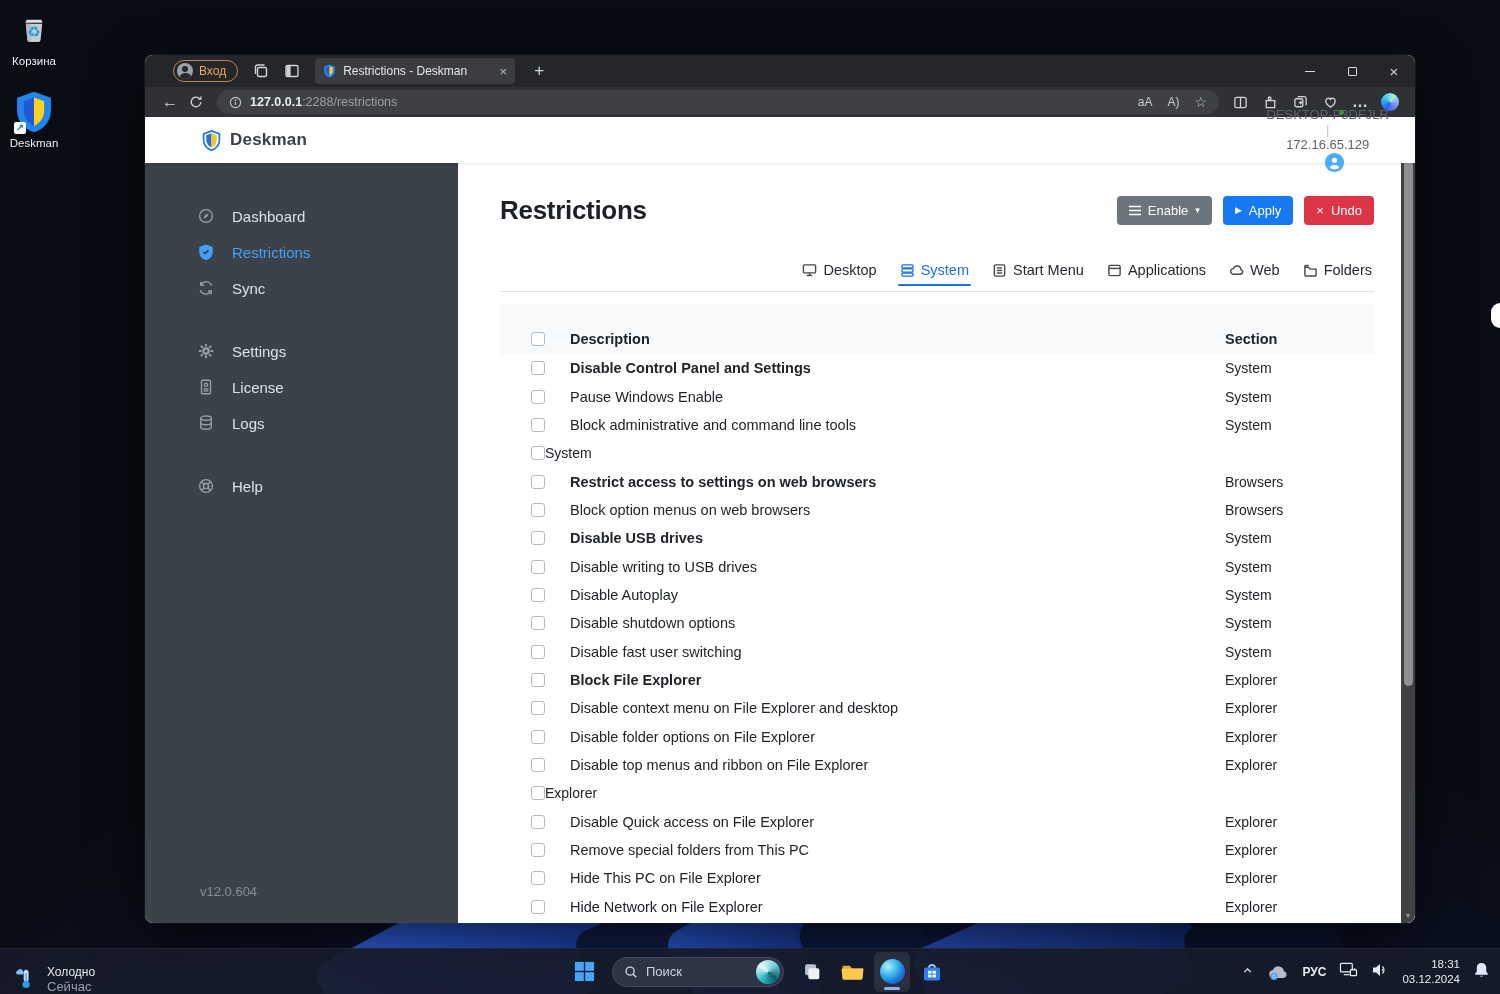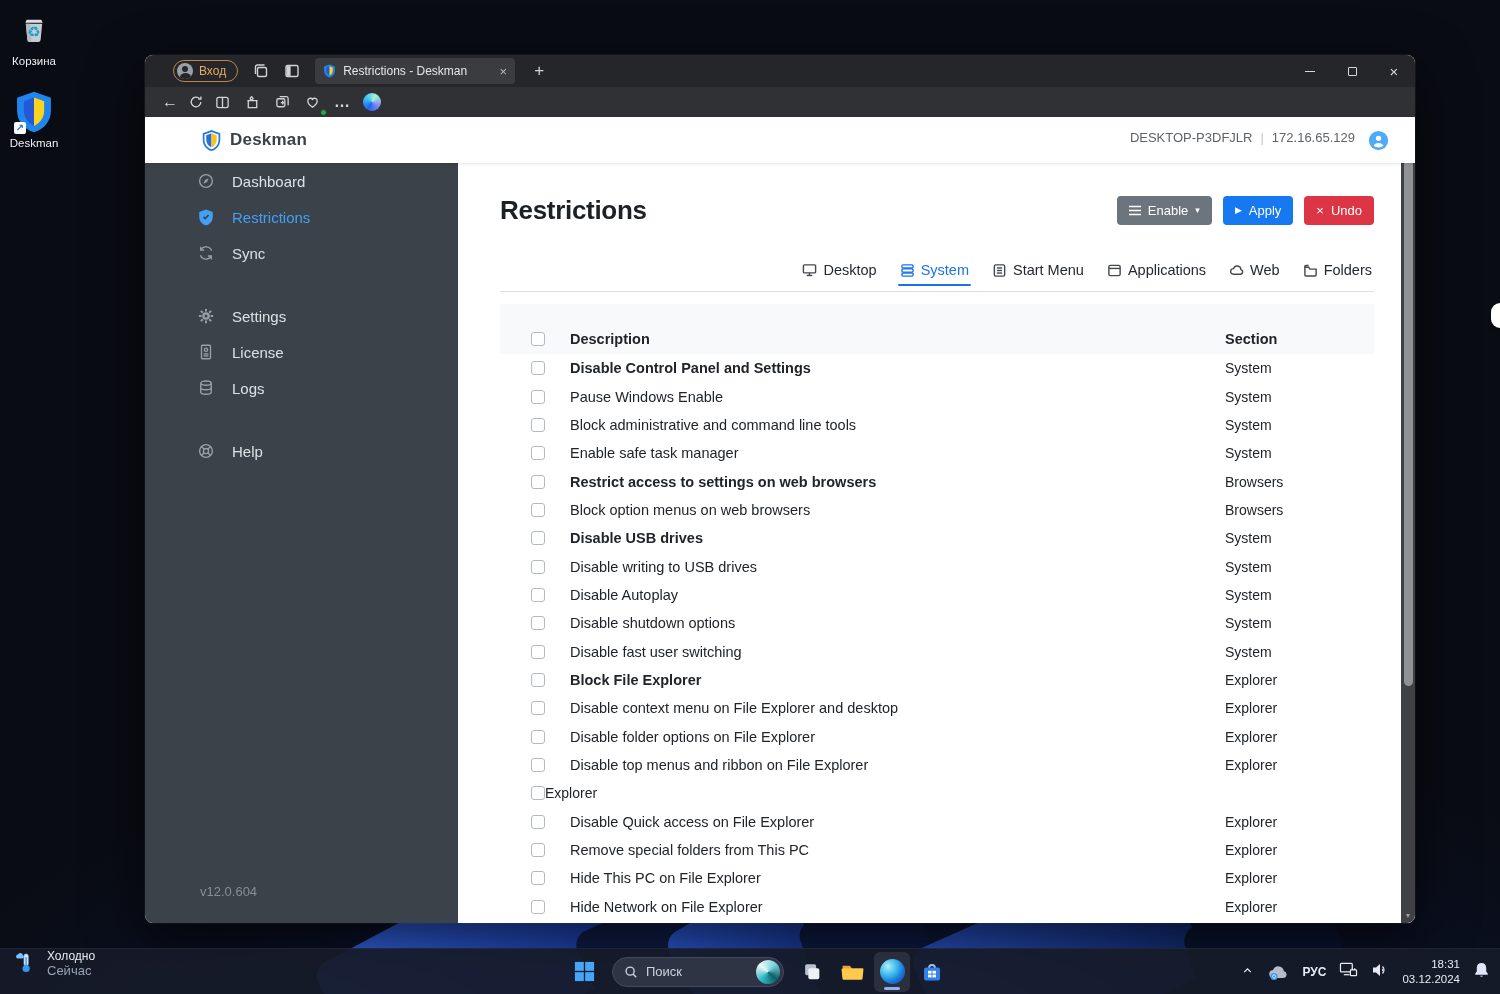--- a/index.html
+++ b/index.html
@@ -62,26 +62,26 @@
   .ab-right { margin-left:auto; display:flex; align-items:center; gap:15px; color:#c6c9ce; font-size:12px; }
   .ext-icons { display:flex; align-items:center; gap:4px; }
   .wallet-dot { position:absolute; right:-2px; bottom:-2px; width:7px; height:7px; border-radius:50%; background:#28a745; border:1px solid #303134; }
   .copilot { width:18px; height:18px; border-radius:50%;
     background:conic-gradient(from 210deg,#2563eb,#38bdf8,#a7f3d0,#818cf8,#2563eb); }
 
   
   .appheader { height:46px; background:#fff; display:flex; align-items:center; padding:0 26px 0 56px;
     box-shadow:0 1px 3px rgba(0,0,0,.10); position:relative; z-index:2; }
   .brand { display:flex; align-items:center; gap:8px; font-size:17px; font-weight:700; color:#3c4147; letter-spacing:.2px; }
-  .device { margin-left:auto; display:flex; font-size:13px; color:#5f6368; }
+  .device { margin-left:auto; display:flex; align-items:center; font-size:13px; color:#5f6368;flex-direction:column; }
   .device .sep { color:#c0c6cd; margin:0 8px; }
   .avatar { width:21px; height:21px; border-radius:50%; margin-left:13px; display:flex; }
 
   .appbody { display:flex; height:760px; }
-  .sidebar { width:313px; background:#3b4249; position:relative; flex:none; }
+  .sidebar { width:313px; background:#3b4249; position:relative; padding-top:35px; flex:none; }
   .nav-item { height:36px; display:flex; align-items:center; padding-left:52px; gap:17px;
     font-size:15px; color:#dde1e6; }
   .nav-item .nicon { display:flex; color:#98a1aa; }
   .nav-item.active { color:#42a0f5; }
   .nav-item.active .nicon { color:#42a0f5; }
   .group-gap { height:27px; }
   .version { position:absolute; left:55px; bottom:24px; color:#878e96; font-size:13px; }
 
   .main { flex:1; background:#fff; padding:0 41px 0 42px; min-width:0; }
   .main-top { display:flex; justify-content:space-between; align-items:flex-start; margin-top:30px; }
@@ -113,21 +113,21 @@
 
   
   .sb { position:absolute; top:62px; right:0; bottom:0; width:14px; background:#3f4144; display:flex; flex-direction:column; align-items:center; }
   .sb-arrow { color:#9a9c9f; font-size:7px; line-height:12px; height:12px; }
   .sb-thumb { width:9px; height:556px; border-radius:5px; background:#8f9193; margin-top:1px; }
   .sb-bottom { position:absolute; bottom:1px; }
 
   
   .taskbar { position:absolute; left:0; right:0; bottom:0; height:46px;
     background:rgba(23,27,41,.93); border-top:1px solid rgba(255,255,255,.05);
-    display:flex; align-items:flex-start; z-index:5; }
+    display:flex; align-items:flex-end; z-index:5; }
   .weather { display:flex; align-items:center; gap:9px; padding-left:14px; }
   .weather .w1 { font-size:12px; color:#e6eaf2; }
   .weather .w2 { font-size:13px; color:#98a1b5; margin-top:0; }
   .tb-center { position:absolute; left:566px; top:0; height:100%; display:flex; align-items:center; gap:4px; }
   .tb-tile { width:36px; height:40px; display:flex; align-items:center; justify-content:center; border-radius:6px; position:relative; }
   .tb-tile.focused { background:rgba(255,255,255,.09); }
   .tb-tile.focused::after { content:""; position:absolute; bottom:2px; left:50%; transform:translateX(-50%);
     width:16px; height:3px; border-radius:2px; background:#8fb0f5; }
   .searchpill { width:172px; height:30px; border-radius:15px; background:#2f3445; border:1px solid #434960;
     display:flex; align-items:center; padding:0 3px 0 11px; margin:0 6px; }
@@ -223,20 +223,37 @@
   </div>
 
   <div class="toolbar">
     <span class="tool-icon" style="font-size:16px;">←</span>
     <span class="tool-icon">
       <svg width="14" height="14" viewBox="0 0 16 16" fill="none" stroke="currentColor" stroke-width="1.5">
         <path d="M13.5 8a5.5 5.5 0 1 1-1.6-3.9"></path>
           <polyline points="13.6,1.6 13.6,4.6 10.6,4.6"></polyline>
       </svg>
     </span>
+    <div class="addressbar">
+      <span style="display:flex;color:#bdc1c6;">
+        <svg width="13" height="13" viewBox="0 0 16 16" fill="none" stroke="currentColor" stroke-width="1.4">
+          <circle cx="8" cy="8" r="6.3"></circle>
+            <line x1="8" y1="7" x2="8" y2="11"></line>
+            <circle cx="8" cy="4.8" r="0.4" fill="currentColor"></circle>
+        </svg>
+      </span>
+      <span class="url">
+        <span class="host">127.0.0.1</span><span class="rest">:2288/restrictions</span>
+      </span>
+      <span class="ab-right">
+        <span>aA</span>
+        <span>A)</span>
+        <span style="font-size:14px;">☆</span>
+      </span>
+    </div>
     <div class="ext-icons">
       <span class="tool-icon">
         <svg width="15" height="15" viewBox="0 0 16 16" fill="none" stroke="currentColor" stroke-width="1.4">
           <rect x="2" y="2.5" width="12" height="11" rx="2"></rect>
             <line x1="8" y1="2.5" x2="8" y2="13.5"></line>
         </svg>
       </span>
       <span class="tool-icon">
         <svg width="15" height="15" viewBox="0 0 16 16" fill="none" stroke="currentColor" stroke-width="1.4">
           <path d="M5.5 3.5 L7 1.8 8.5 3.5 8 5.2 6 5.2z"></path>
@@ -483,21 +500,20 @@
   </div>
 
   <div class="trow">
     <span class="cb"></span>
     <span class="cell-desc">Block administrative and command line tools</span>
     <span class="cell-sec">System</span>
   </div>
 
   <div class="trow">
     <span class="cb"></span>
-    <span class="cell-desc">Enable safe task manager</span>
     <span class="cell-sec">System</span>
   </div>
 
   <div class="trow group">
     <span class="cb"></span>
     <span class="cell-desc">Restrict access to settings on web browsers</span>
     <span class="cell-sec">Browsers</span>
   </div>
 
   <div class="trow">

